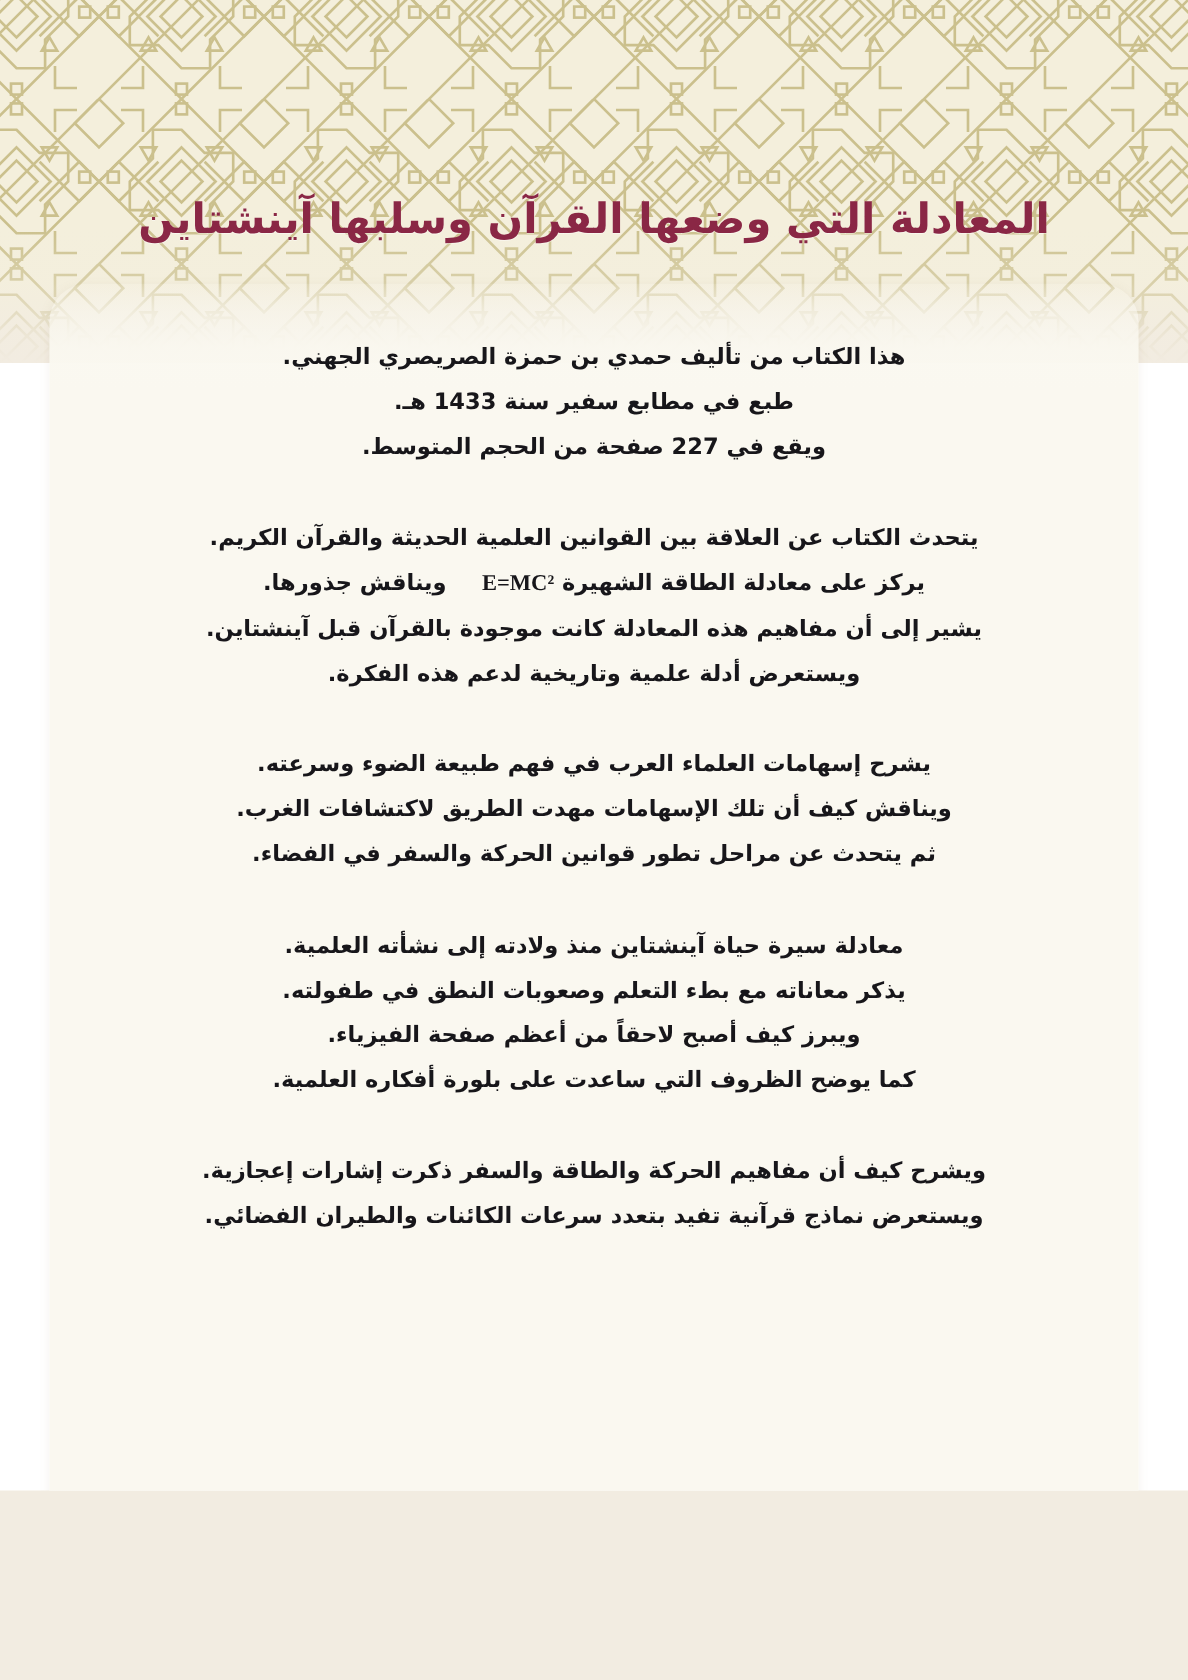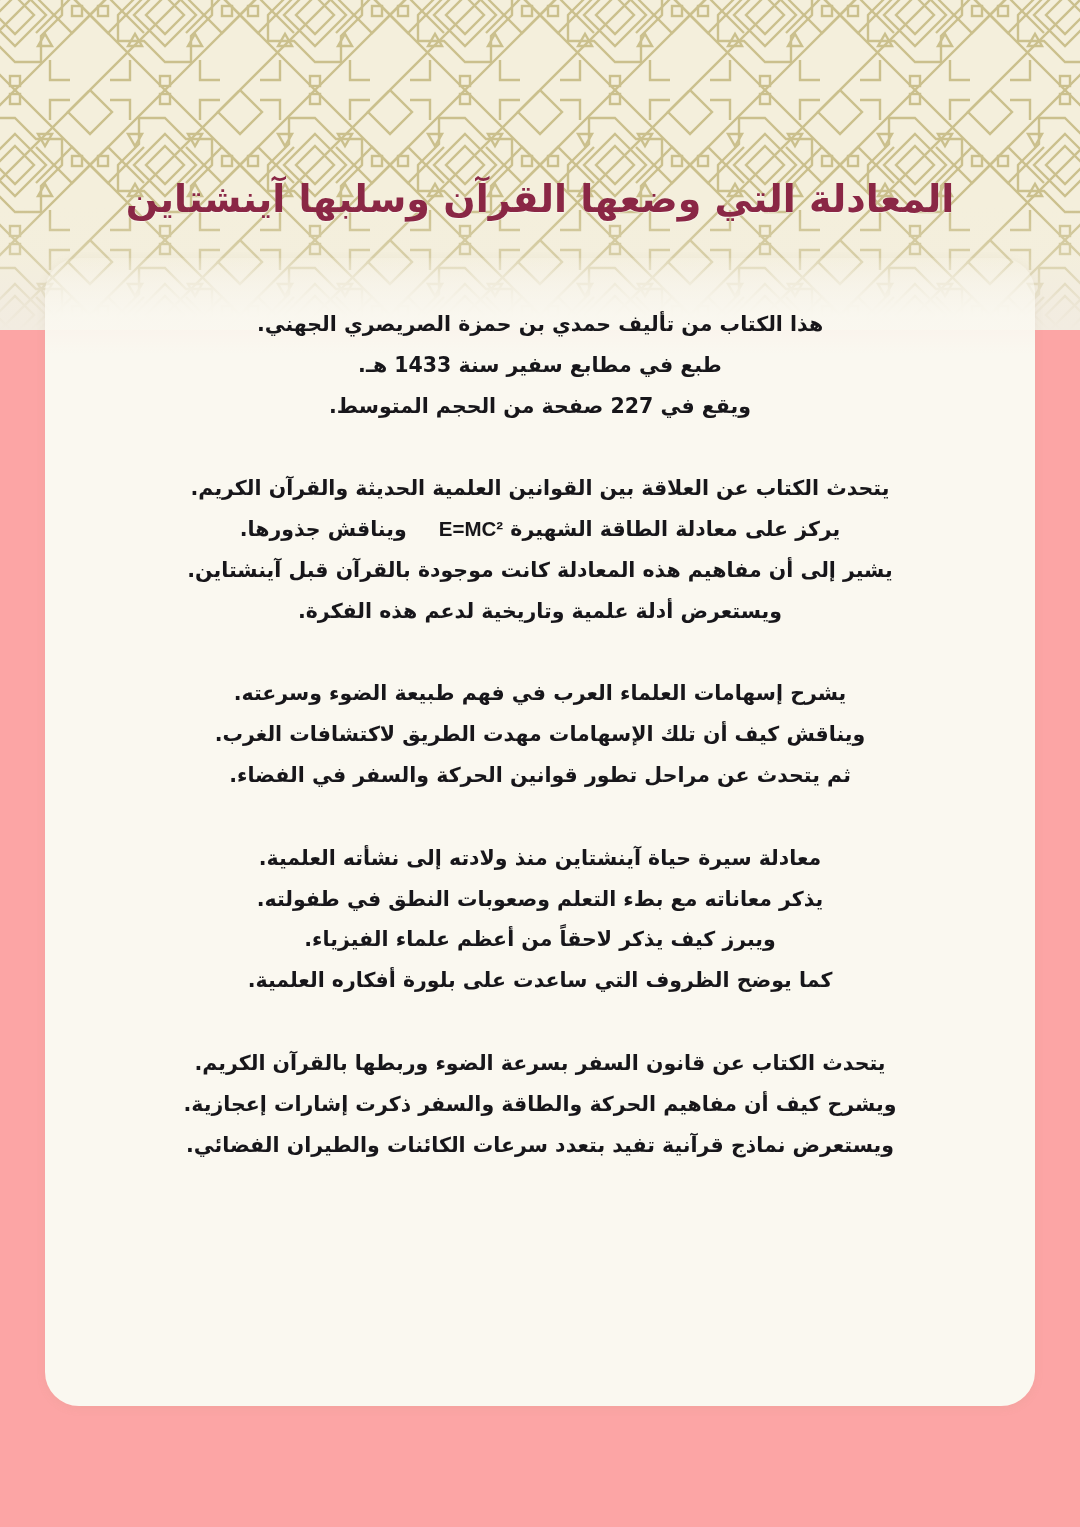--- a/index.html
+++ b/index.html
@@ -11,22 +11,22 @@
     width: 1080px;
     height: 1527px;
     overflow: hidden;
     background: #f2ece1;
     font-family: "Liberation Serif", "DejaVu Serif", serif;
   }
 
   #page {
     position: relative;
     width: 1080px;
-    height: 1527px;
-    background: #fca5a5;
+    height: 1355px;
+    background: #ffffff;
     overflow: hidden;
   }
 
   
   #pattern-band {
     position: absolute;
     left: 0;
     top: 0;
     width: 1080px;
     height: 330px;
@@ -122,21 +122,21 @@
     font-weight: bold;
     color: #17161a;
     line-height: 1.99;
     direction: rtl;
     unicode-bidi: isolate;
     white-space: nowrap;
   }
 
   
   .latin {
-    font-family: Liberation Sans, sans-serif;
+    font-family: Liberation Serif, serif;
     font-weight: bold;
     direction: ltr;
     unicode-bidi: isolate;
     margin-left: 25px;
   }
 </style>
 </head>
 <body>
 
 <div id="page">
@@ -208,26 +208,25 @@
 
       <div class="para">
         <span class="line">يشرح إسهامات العلماء العرب في فهم طبيعة الضوء وسرعته.</span>
         <span class="line">ويناقش كيف أن تلك الإسهامات مهدت الطريق لاكتشافات الغرب.</span>
         <span class="line">ثم يتحدث عن مراحل تطور قوانين الحركة والسفر في الفضاء.</span>
       </div>
 
       <div class="para">
         <span class="line">معادلة سيرة حياة آينشتاين منذ ولادته إلى نشأته العلمية.</span>
         <span class="line">يذكر معاناته مع بطء التعلم وصعوبات النطق في طفولته.</span>
-        <span class="line">ويبرز كيف يذكر لاحقاً من أعظم علماء الفيزياء.</span>
+        <span class="line">ويبرز كيف أصبح لاحقاً من أعظم صفحة الفيزياء.</span>
         <span class="line">كما يوضح الظروف التي ساعدت على بلورة أفكاره العلمية.</span>
       </div>
 
       <div class="para">
-        <span class="line">يتحدث الكتاب عن قانون السفر بسرعة الضوء وربطها بالقرآن الكريم.</span>
         <span class="line">ويشرح كيف أن مفاهيم الحركة والطاقة والسفر ذكرت إشارات إعجازية.</span>
         <span class="line">ويستعرض نماذج قرآنية تفيد بتعدد سرعات الكائنات والطيران الفضائي.</span>
       </div>
 
     </div>
   </div>
 
 </div>
 
 </body></html>

